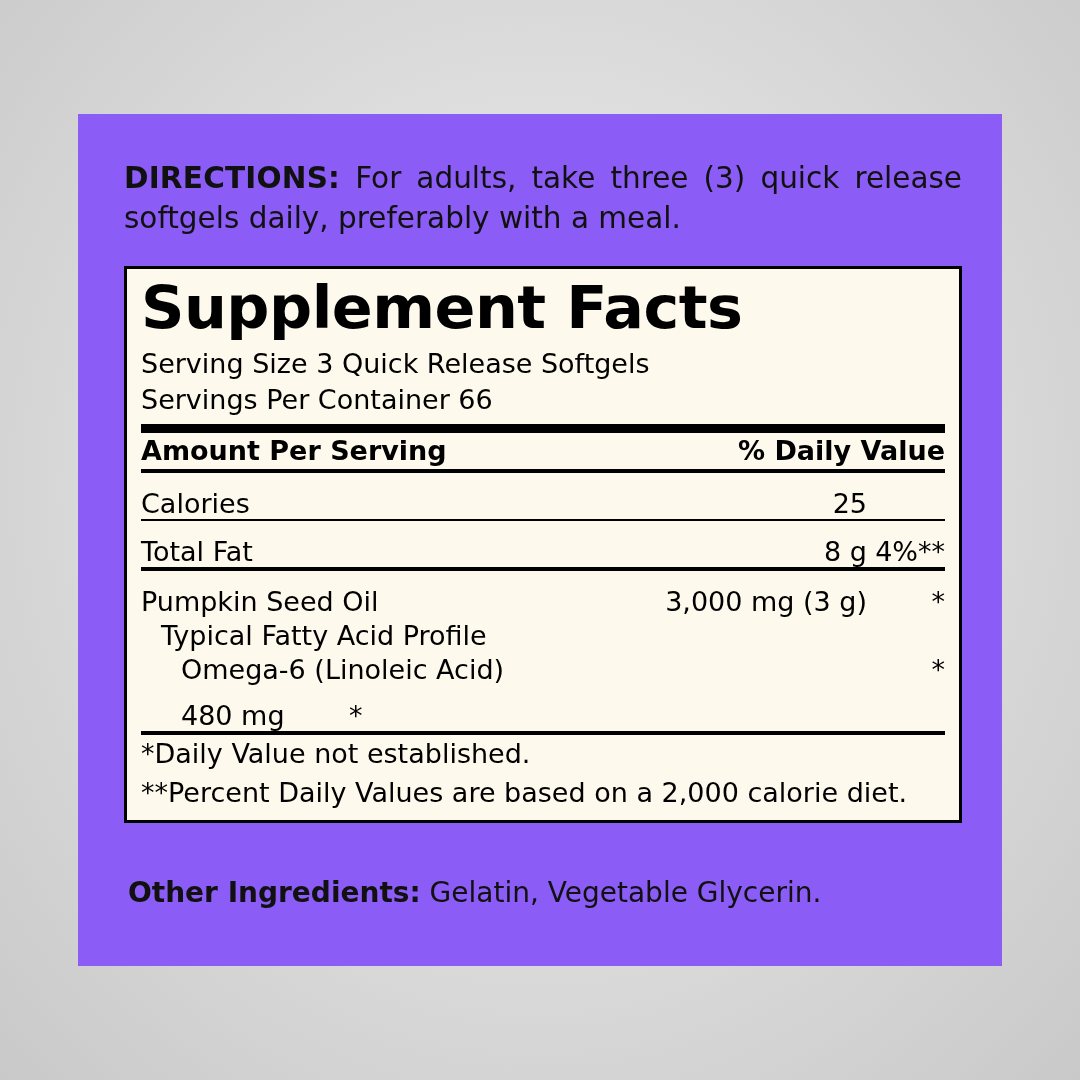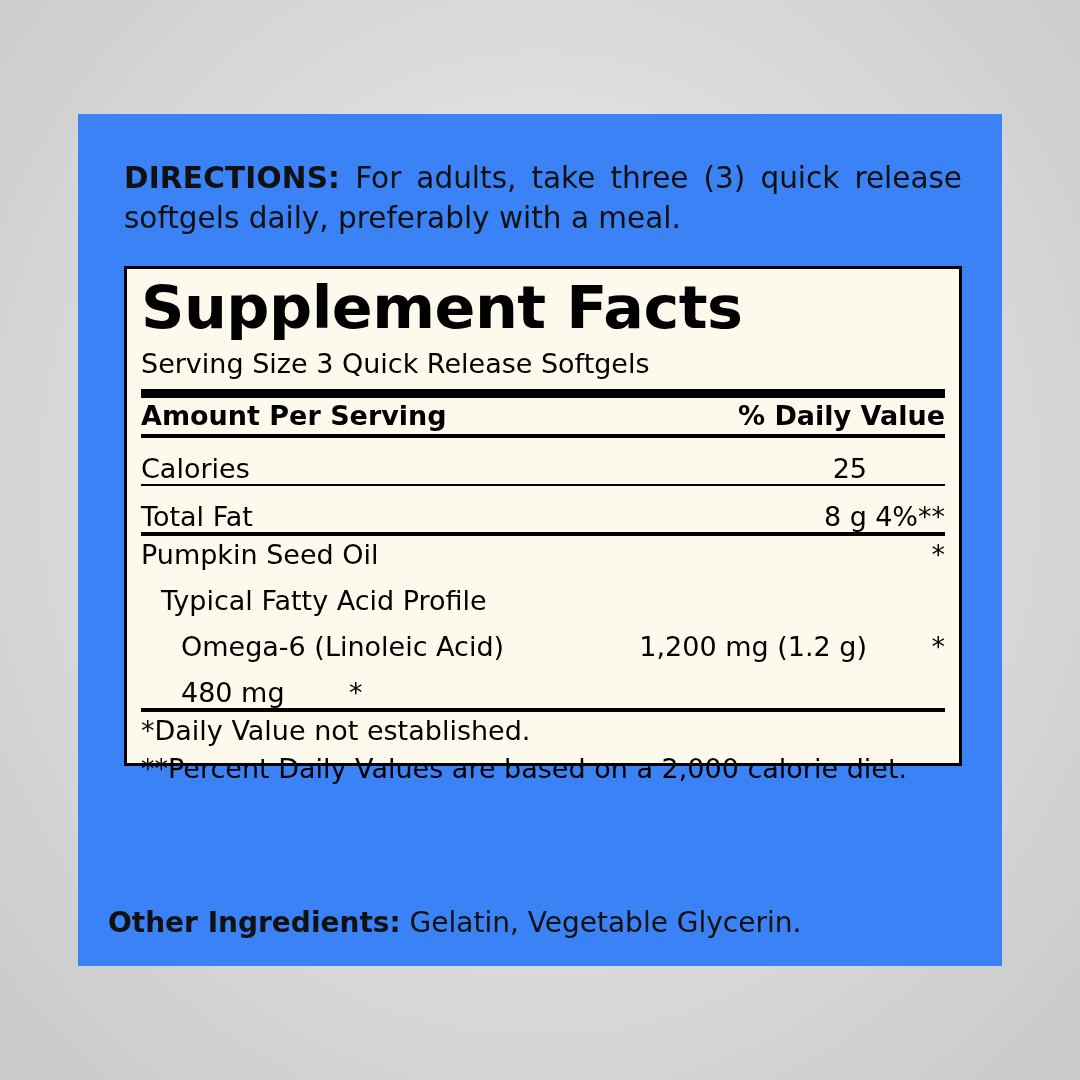--- a/index.html
+++ b/index.html
@@ -17,21 +17,21 @@
     position: relative;
     width: 1080px;
     height: 1080px;
   }
   .label-panel {
     position: absolute;
     left: 78px;
     top: 114px;
     width: 924px;
     height: 852px;
-    background: #3b82f6;
+    background: #8b5cf6;
     box-sizing: border-box;
   }
   .directions {
     position: absolute;
     left: 46px;
     top: 44px;
     width: 838px;
     font-size: 29.5px;
     line-height: 1.36;
     color: #111;
@@ -39,21 +39,21 @@
   }
   .directions .dir-label {
     font-weight: bold;
     letter-spacing: 0.2px;
   }
   .facts-box {
     position: absolute;
     left: 46px;
     top: 152px;
     width: 838px;
-    height: 500px;
+    height: 557px;
     border: 3px solid #000;
     background: #fdf9ec;
     box-sizing: border-box;
   }
   .facts-inner {
     padding: 6px 14px 8px 14px;
   }
   .sf-title {
     font-family: "DejaVu Sans", sans-serif;
     font-weight: bold;
@@ -106,55 +106,55 @@
   .row.header {
     font-weight: bold;
     padding: 2px 0 3px 0;
     gap: 32px;
   }
   .row.header .dv-head {
     flex: 0 0 auto;
     text-align: center;
     white-space: nowrap;
   }
-  .indent-1 { padding-left: 20px; margin-top: 12px; }
+  .indent-1 { padding-left: 20px; }
   .indent-2 { padding-left: 40px; }
   .footnote {
     font-size: 27px;
     line-height: 1.42;
     color: #000;
   }
   .other-ing {
     position: absolute;
-    left: 30px;
+    left: 50px;
     top: 762px;
     width: 850px;
     font-size: 28px;
     color: #111;
-    margin-top: 30px;
   }
   .other-ing b { font-weight: bold; }
 </style>
 </head>
 <body>
 
 <div id="page">
   <div class="label-panel">
 
     <div class="directions">
       <span class="dir-label">DIRECTIONS:</span>
       <span>For adults, take three (3) quick release softgels daily, preferably with a meal.</span>
     </div>
 
     <div class="facts-box">
       <div class="facts-inner">
 
         <div class="sf-title">Supplement Facts</div>
 
         <div class="serving-line">Serving Size 3 Quick Release Softgels</div>
+        <div class="serving-line">Servings Per Container 66</div>
 
         <div class="rule-heavy"></div>
 
         <div class="row header">
           <span class="name">Amount Per Serving</span>
           <span class="dv-head">% Daily Value</span>
         </div>
 
         <div class="rule-mid"></div>
 
@@ -169,32 +169,32 @@
         <div class="row">
           <span class="name">Total Fat</span>
           <span class="amount">8 g</span>
           <span class="dv">4%**</span>
         </div>
 
         <div class="rule-mid"></div>
 
         <div class="row">
           <span class="name">Pumpkin Seed Oil</span>
+          <span class="amount">3,000 mg (3 g)</span>
           <span class="dv">*</span>
         </div>
 
         <div class="row indent-1">
           <span class="name">Typical Fatty Acid Profile</span>
           <span class="amount"></span>
           <span class="dv"></span>
         </div>
 
         <div class="row indent-2">
           <span class="name">Omega-6 (Linoleic Acid)</span>
-          <span class="amount">1,200 mg (1.2 g)</span>
           <span class="dv">*</span>
         </div>
 
         <div class="row indent-2">
           <span class="amount">480 mg</span>
           <span class="dv">*</span>
         </div>
 
         <div class="rule-mid"></div>
 

